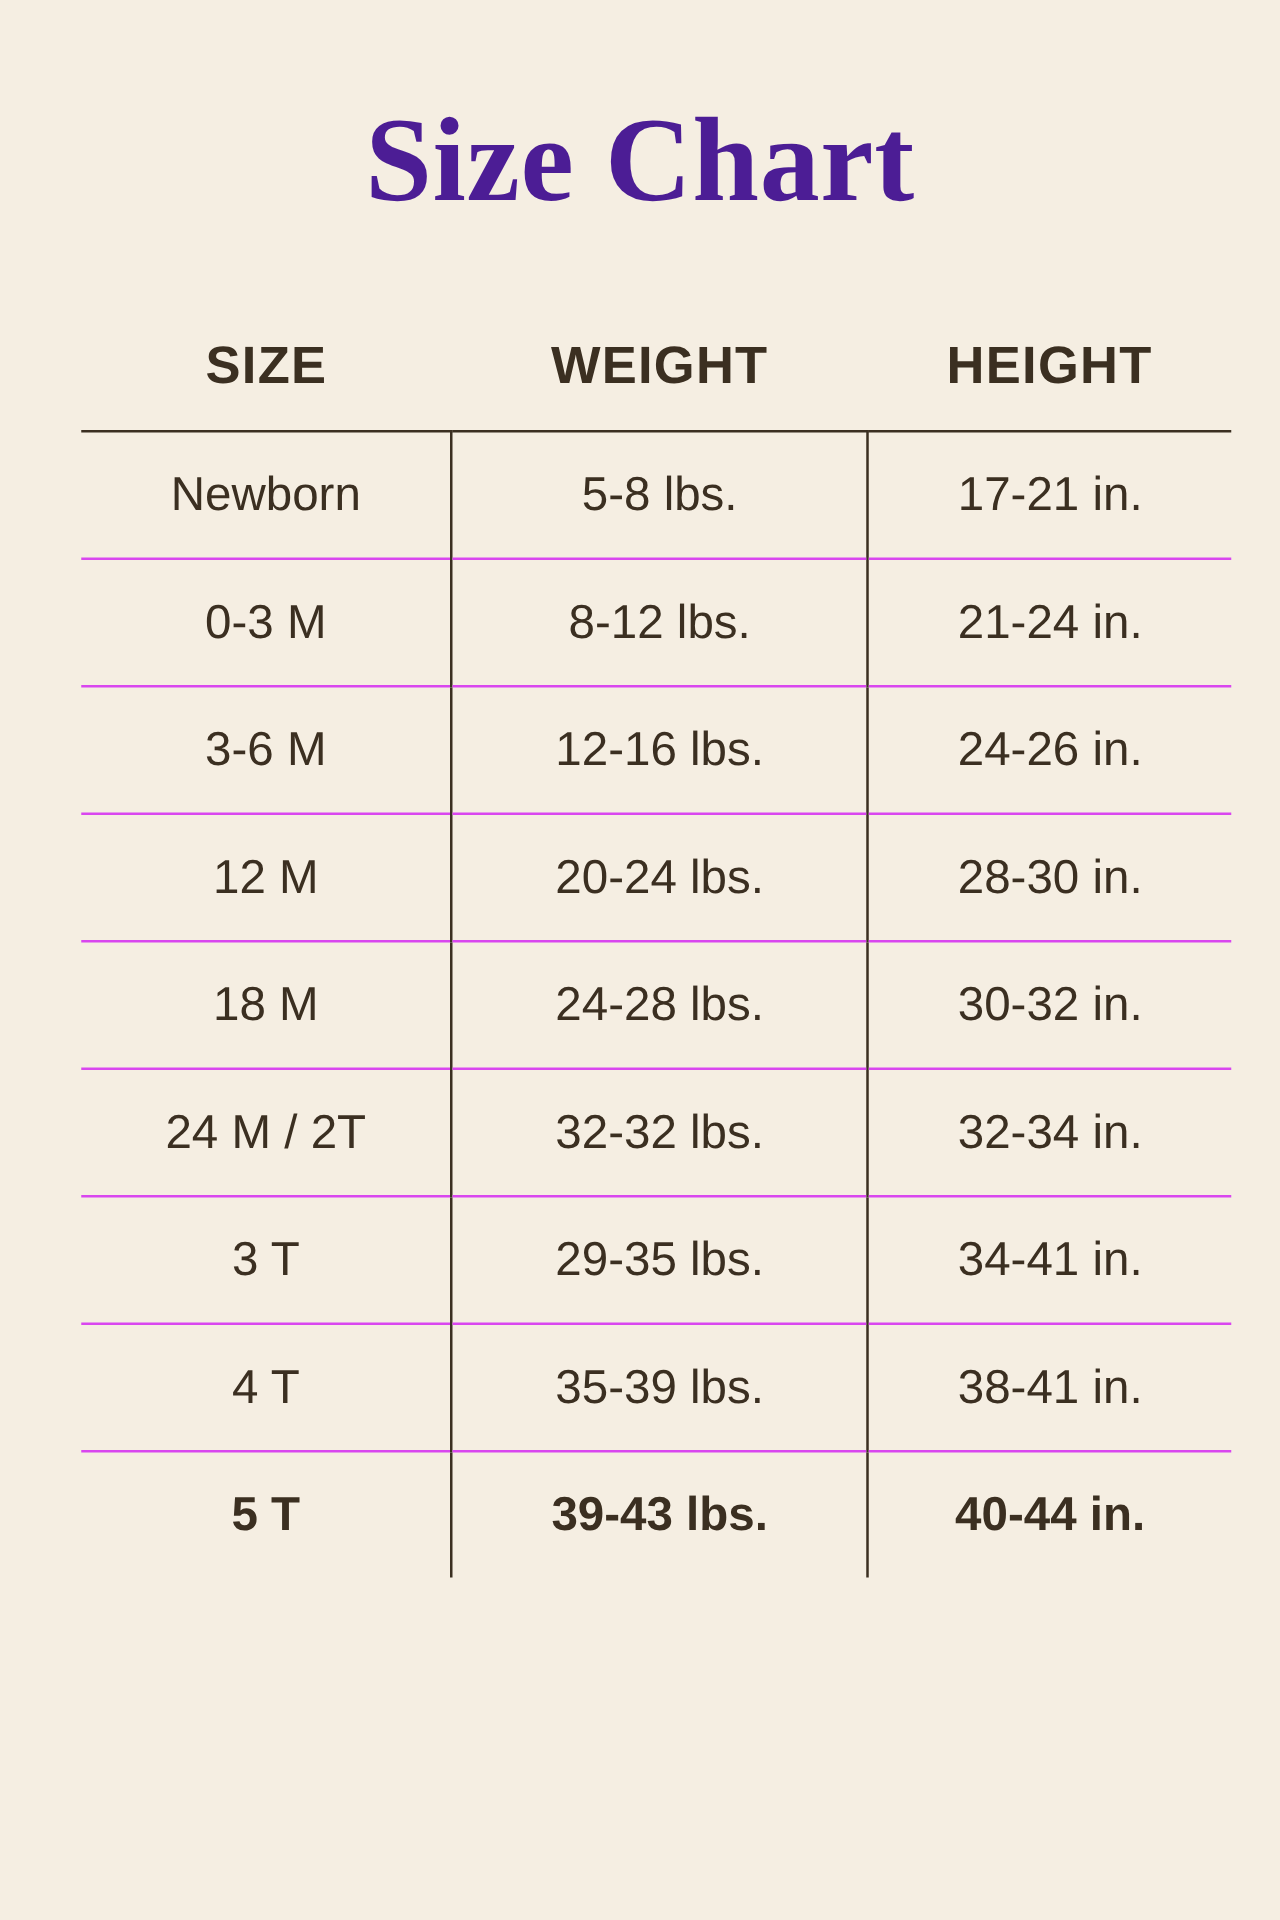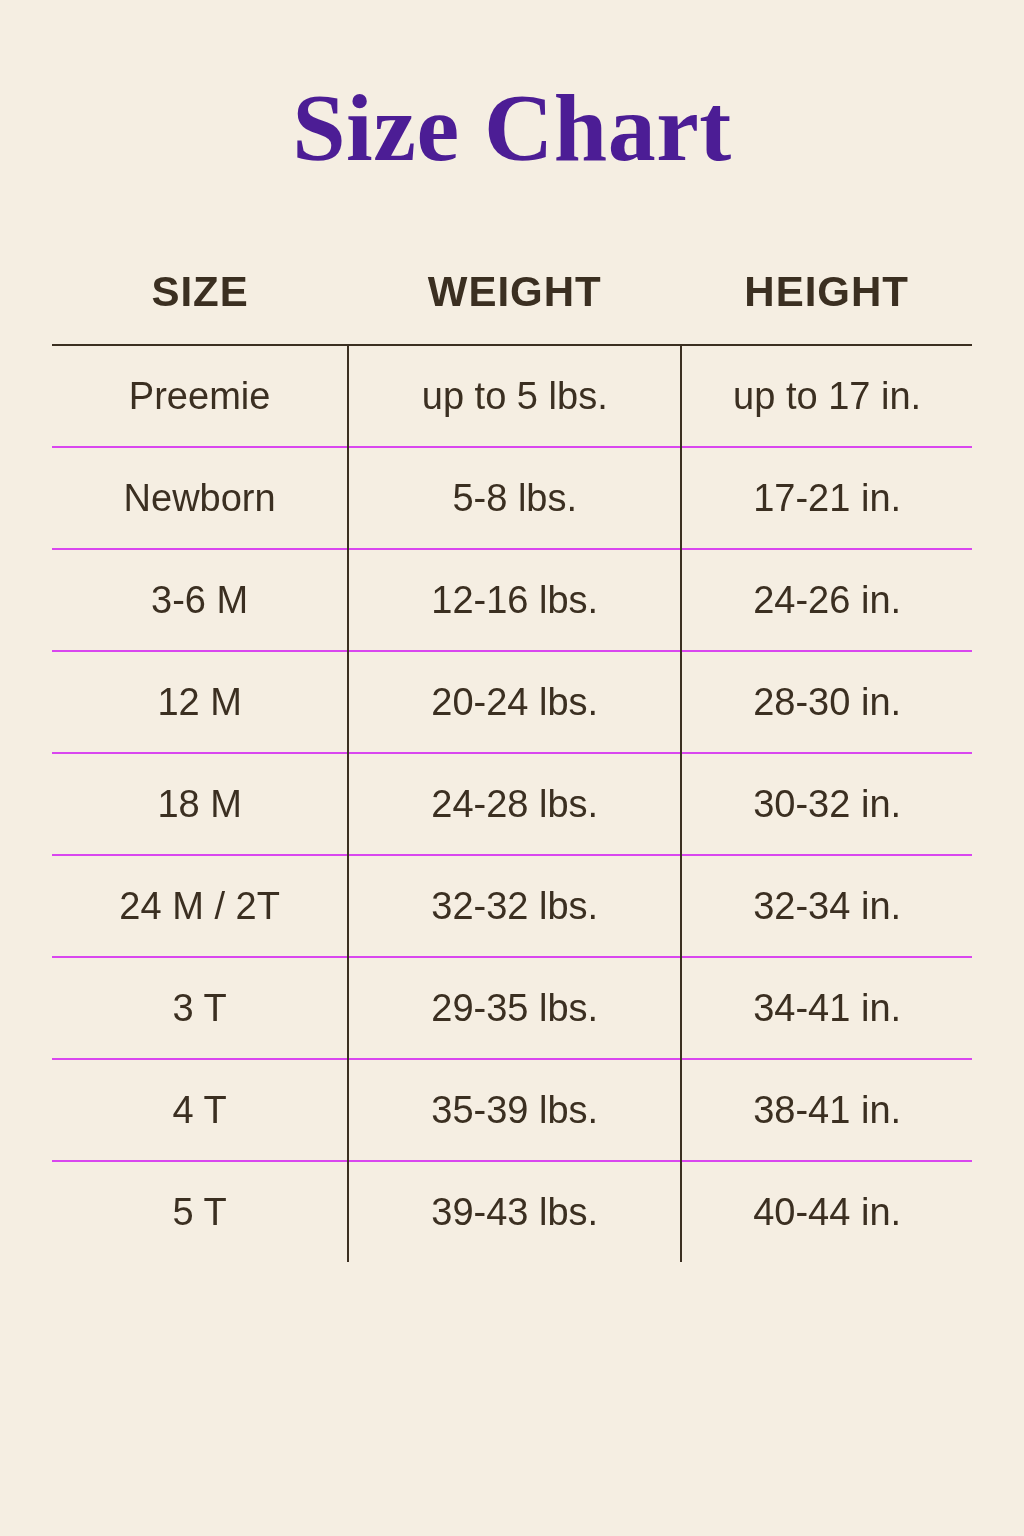--- a/index.html
+++ b/index.html
@@ -28,21 +28,21 @@
     font-size: 96px;
     letter-spacing: 0.5px;
     color: #4c1d95;
     margin: 0;
     padding-top: 78px;
     line-height: 1.05;
   }
   .table-wrap {
     position: absolute;
     top: 268px;
-    left: 52px;
+    left: 65px;
     width: 920px;
   }
   table.size-table {
     width: 100%;
     border-collapse: collapse;
     table-layout: fixed;
   }
   table.size-table col.c1 { width: 32.2%; }
   table.size-table col.c2 { width: 36.2%; }
   table.size-table col.c3 { width: 31.6%; }
@@ -66,20 +66,21 @@
     padding: 0;
     border-top: 2px solid #d946ef;
     border-right: 2px solid #3b2f21;
     font-family: "Liberation Sans", sans-serif;
   }
   tbody td:last-child {
     border-right: none;
   }
   tbody tr:last-child td {
     border-bottom: none;
+    font-weight: bold;
   }
   
   tbody tr:first-child td {
     border-top: 2px solid #3b2f21;
   }
 </style>
 </head>
 <body>
 
 <div class="page">
@@ -95,28 +96,28 @@
       </colgroup>
       <thead>
         <tr>
           <th>SIZE</th>
           <th>WEIGHT</th>
           <th>HEIGHT</th>
         </tr>
       </thead>
       <tbody>
         <tr>
-          <td>Preemie</td>
-          <td>up to 5 lbs.</td>
-          <td>up to 17 in.</td>
-        </tr>
-        <tr>
           <td>Newborn</td>
           <td>5-8 lbs.</td>
           <td>17-21 in.</td>
+        </tr>
+        <tr>
+          <td>0-3 M</td>
+          <td>8-12 lbs.</td>
+          <td>21-24 in.</td>
         </tr>
         <tr>
           <td>3-6 M</td>
           <td>12-16 lbs.</td>
           <td>24-26 in.</td>
         </tr>
         <tr>
           <td>12 M</td>
           <td>20-24 lbs.</td>
           <td>28-30 in.</td>

